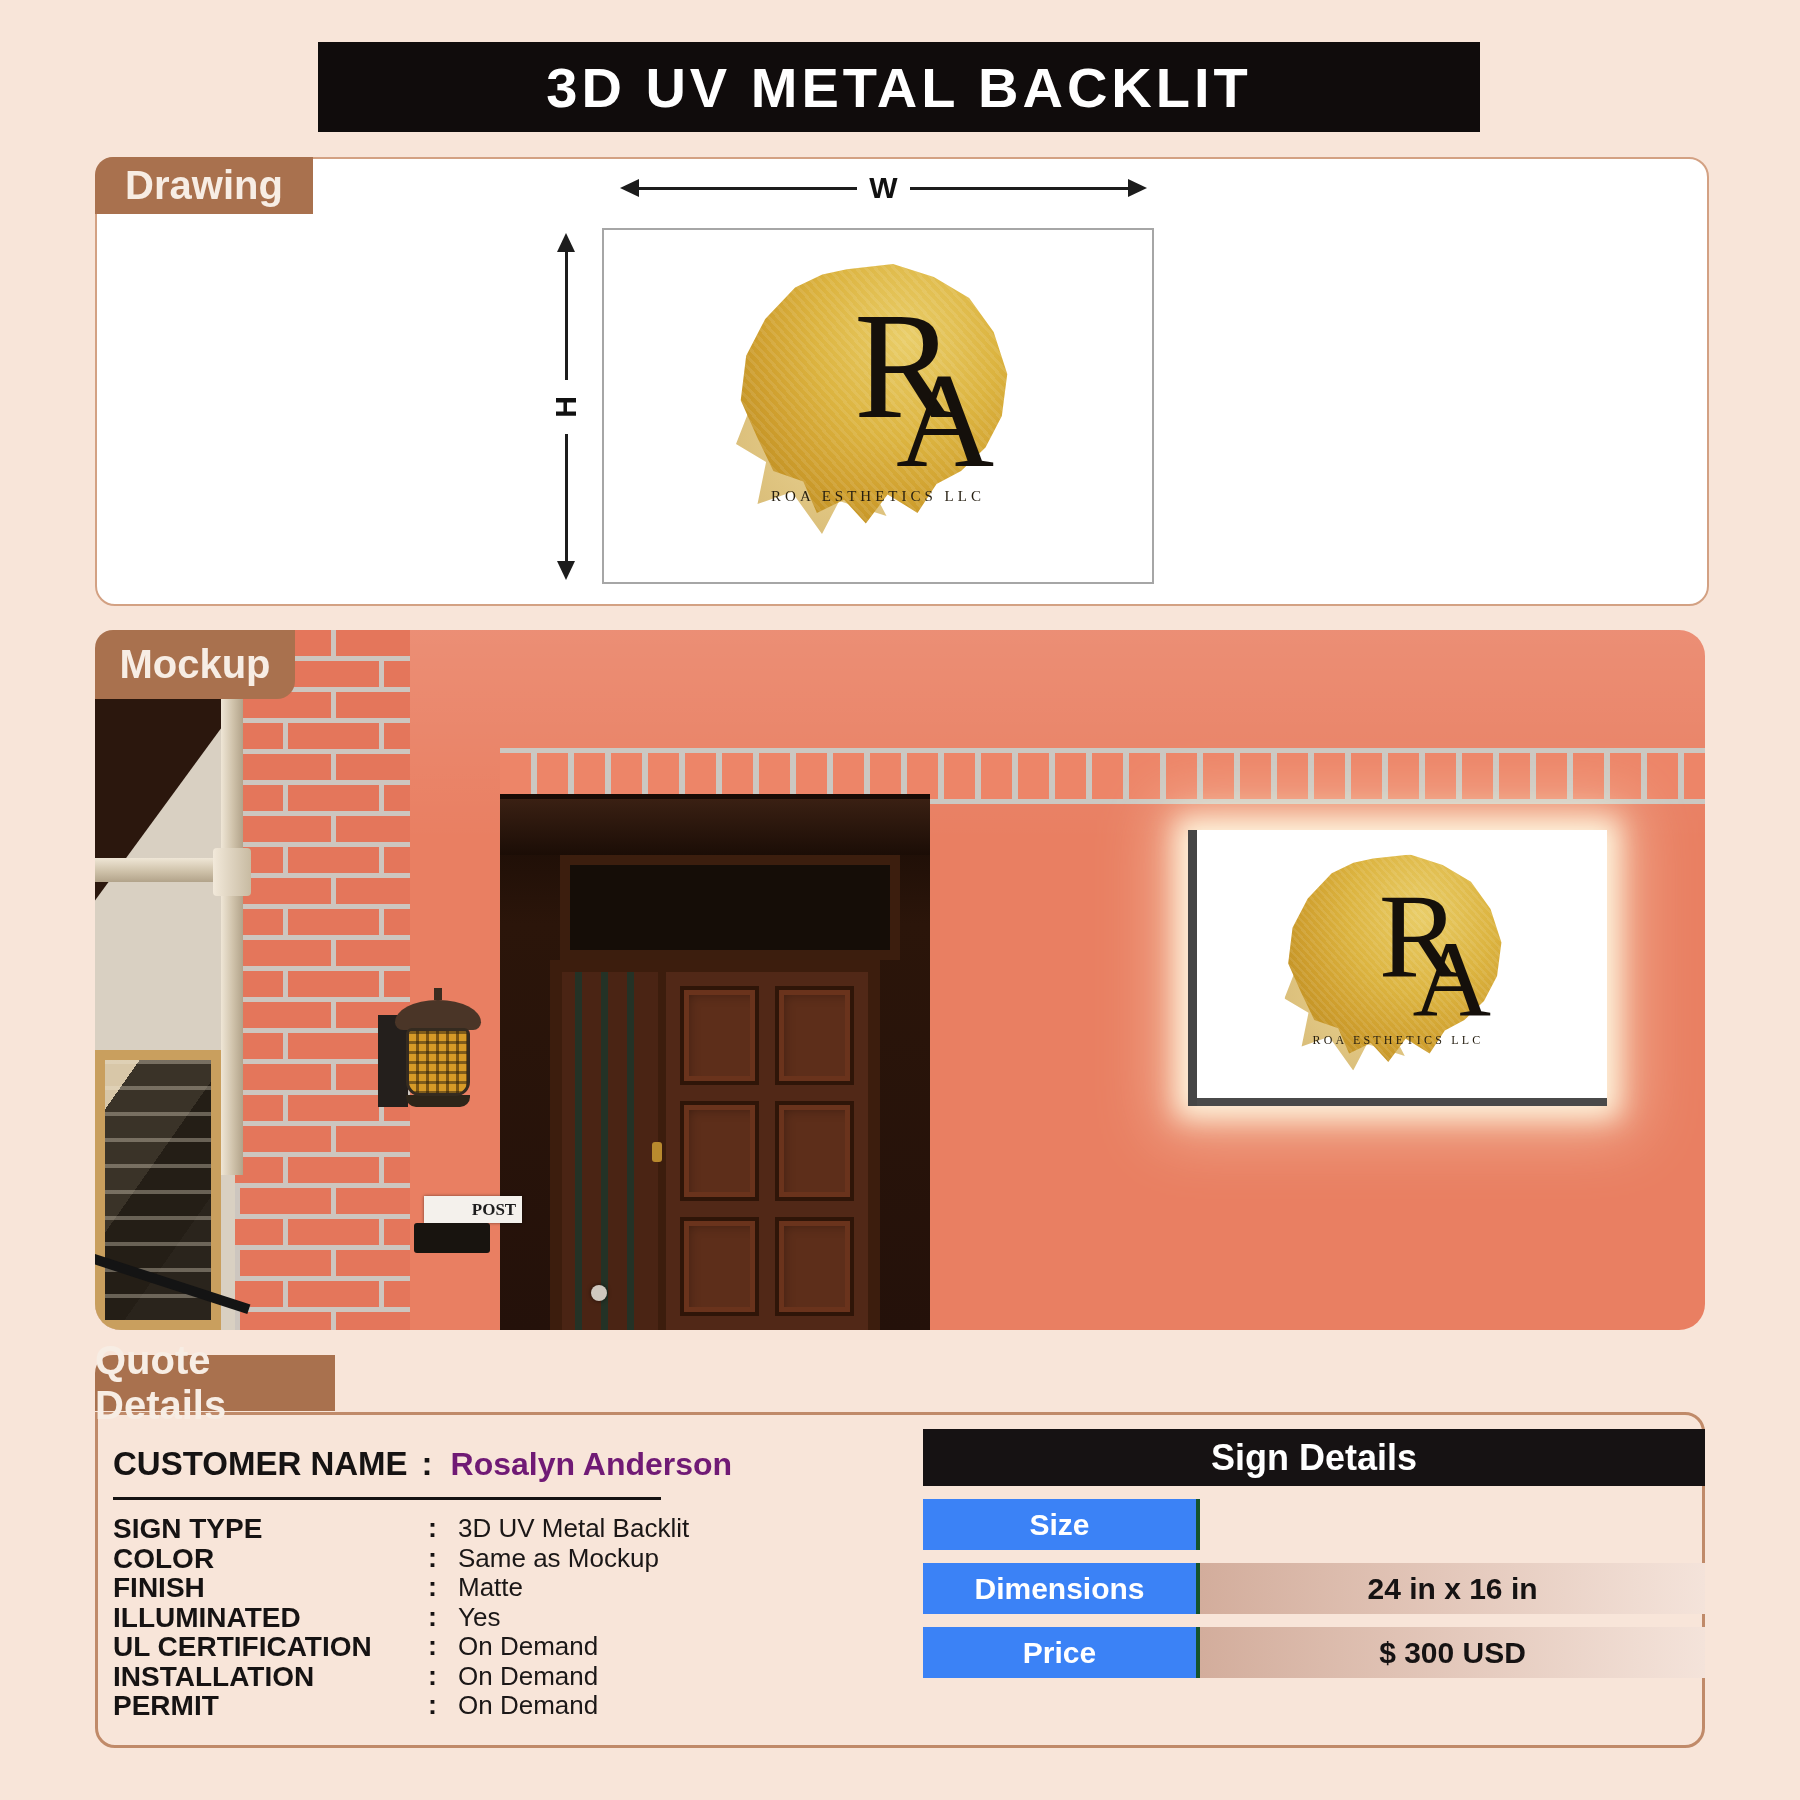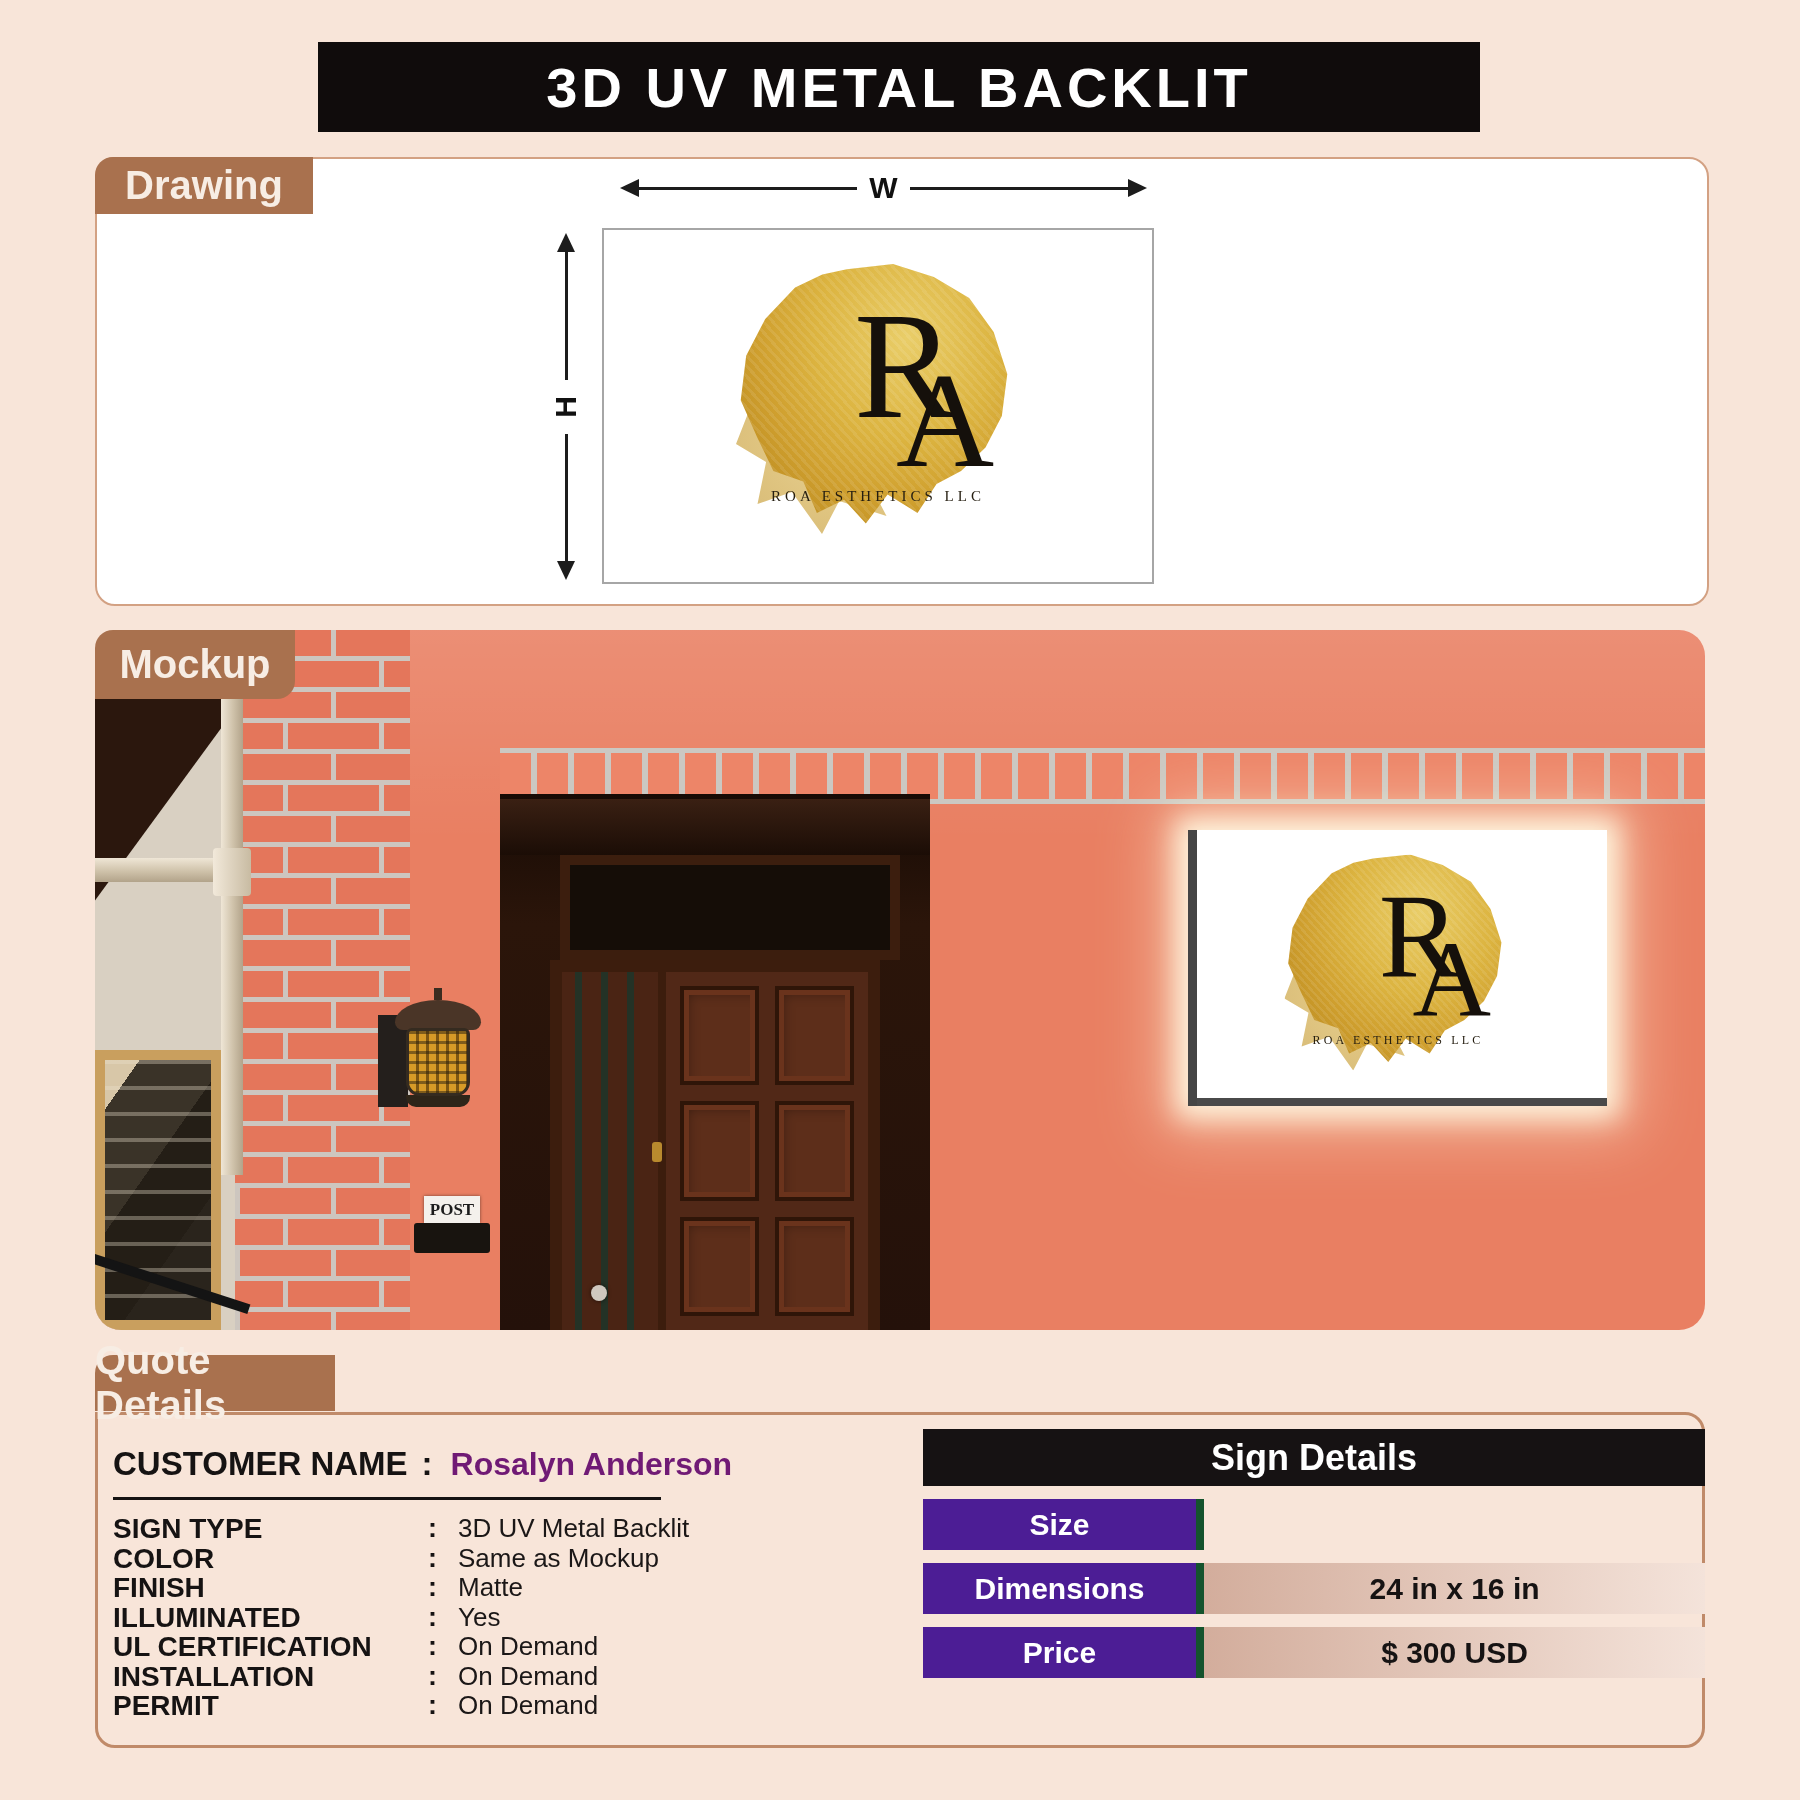--- a/index.html
+++ b/index.html
@@ -100,21 +100,21 @@
   .lamp-finial{width:8px;height:12px;background:#3a2c20;margin:0 auto;}
   .lamp-cap{width:86px;height:30px;background:#4a3527;border-radius:50% 50% 8px 8px / 75% 75% 8px 8px;}
   .lamp-body{width:58px;height:62px;margin:-2px auto 0;position:relative;overflow:hidden;
     background:repeating-linear-gradient(90deg,#d79a27 0 7px,#7c5512 7px 10px);
     border:3px solid #352b20;border-radius:6px 6px 14px 14px;}
   .lamp-body::after{content:"";position:absolute;inset:0;
     background:repeating-linear-gradient(180deg,rgba(40,30,15,.5) 0 3px,rgba(0,0,0,0) 3px 10px);}
   .lamp-base{width:64px;height:12px;margin:-1px auto 0;background:#2e2519;border-radius:0 0 10px 10px;}
   
   .postlabel{left:329px;top:566px;width:56px;height:27px;background:#f4f1ec;display:flex;align-items:center;justify-content:center;
-    font-family:"Liberation Serif","DejaVu Serif",serif;font-weight:700;font-size:17px;color:#1c1c1c;box-shadow:0 0 3px rgba(0,0,0,.5);}
+    font-family:"Liberation Serif","DejaVu Serif",serif;font-weight:700;font-size:17px;color:#1c1c1c;box-shadow:0 0 3px rgba(0,0,0,.5);padding-left:42px;}
   .postslot{left:319px;top:593px;width:76px;height:30px;background:#18140f;border-radius:3px;}
   
   .msign{left:1093px;top:200px;width:419px;height:276px;background:#ffffff;
     box-shadow:0 0 26px 12px rgba(255,249,225,.95),0 0 60px 28px rgba(255,244,214,.45);
     display:flex;align-items:center;justify-content:center;}
   .msign-edge-l{position:absolute;left:0;top:0;bottom:0;width:9px;background:#454545;}
   .msign-edge-b{position:absolute;left:9px;right:0;bottom:0;height:8px;background:#4a4a4a;}
   .msign .roa-logo{transform:scale(.8);}
 
   
@@ -129,21 +129,21 @@
   .qrow{display:flex;align-items:flex-start;height:29.5px;}
   .qrow .qlabel{width:315px;font-size:28px;font-weight:800;color:#161313;}
   .qrow .qcolon{width:30px;font-size:27px;font-weight:800;color:#161313;}
   .qrow .qvalue{font-size:26px;font-weight:500;color:#1b1717;}
   
   .stable{position:absolute;left:825px;top:14px;width:782px;}
   .shead{height:57px;background:#161213;display:flex;align-items:center;justify-content:center;}
   .shead span{color:#ffffff;font-size:36px;font-weight:800;}
   .srow{display:flex;height:51px;margin-top:13px;}
   .srow:first-of-type{margin-top:22px;}
-  .scell-l{width:273px;background:#4c1d95;border-right:8px solid #14532d;
+  .scell-l{width:273px;background:#3b82f6;border-right:4px solid #14532d;
     display:flex;align-items:center;justify-content:center;color:#fff;font-size:30px;font-weight:800;}
   .scell-v{flex:1;background:linear-gradient(90deg,#d3ad9c,#f4e3da);
     display:flex;align-items:center;justify-content:center;color:#161313;font-size:30px;font-weight:800;}
 </style>
 </head>
 <body>
 
 <div class="page">
 
   <div class="titlebar">

